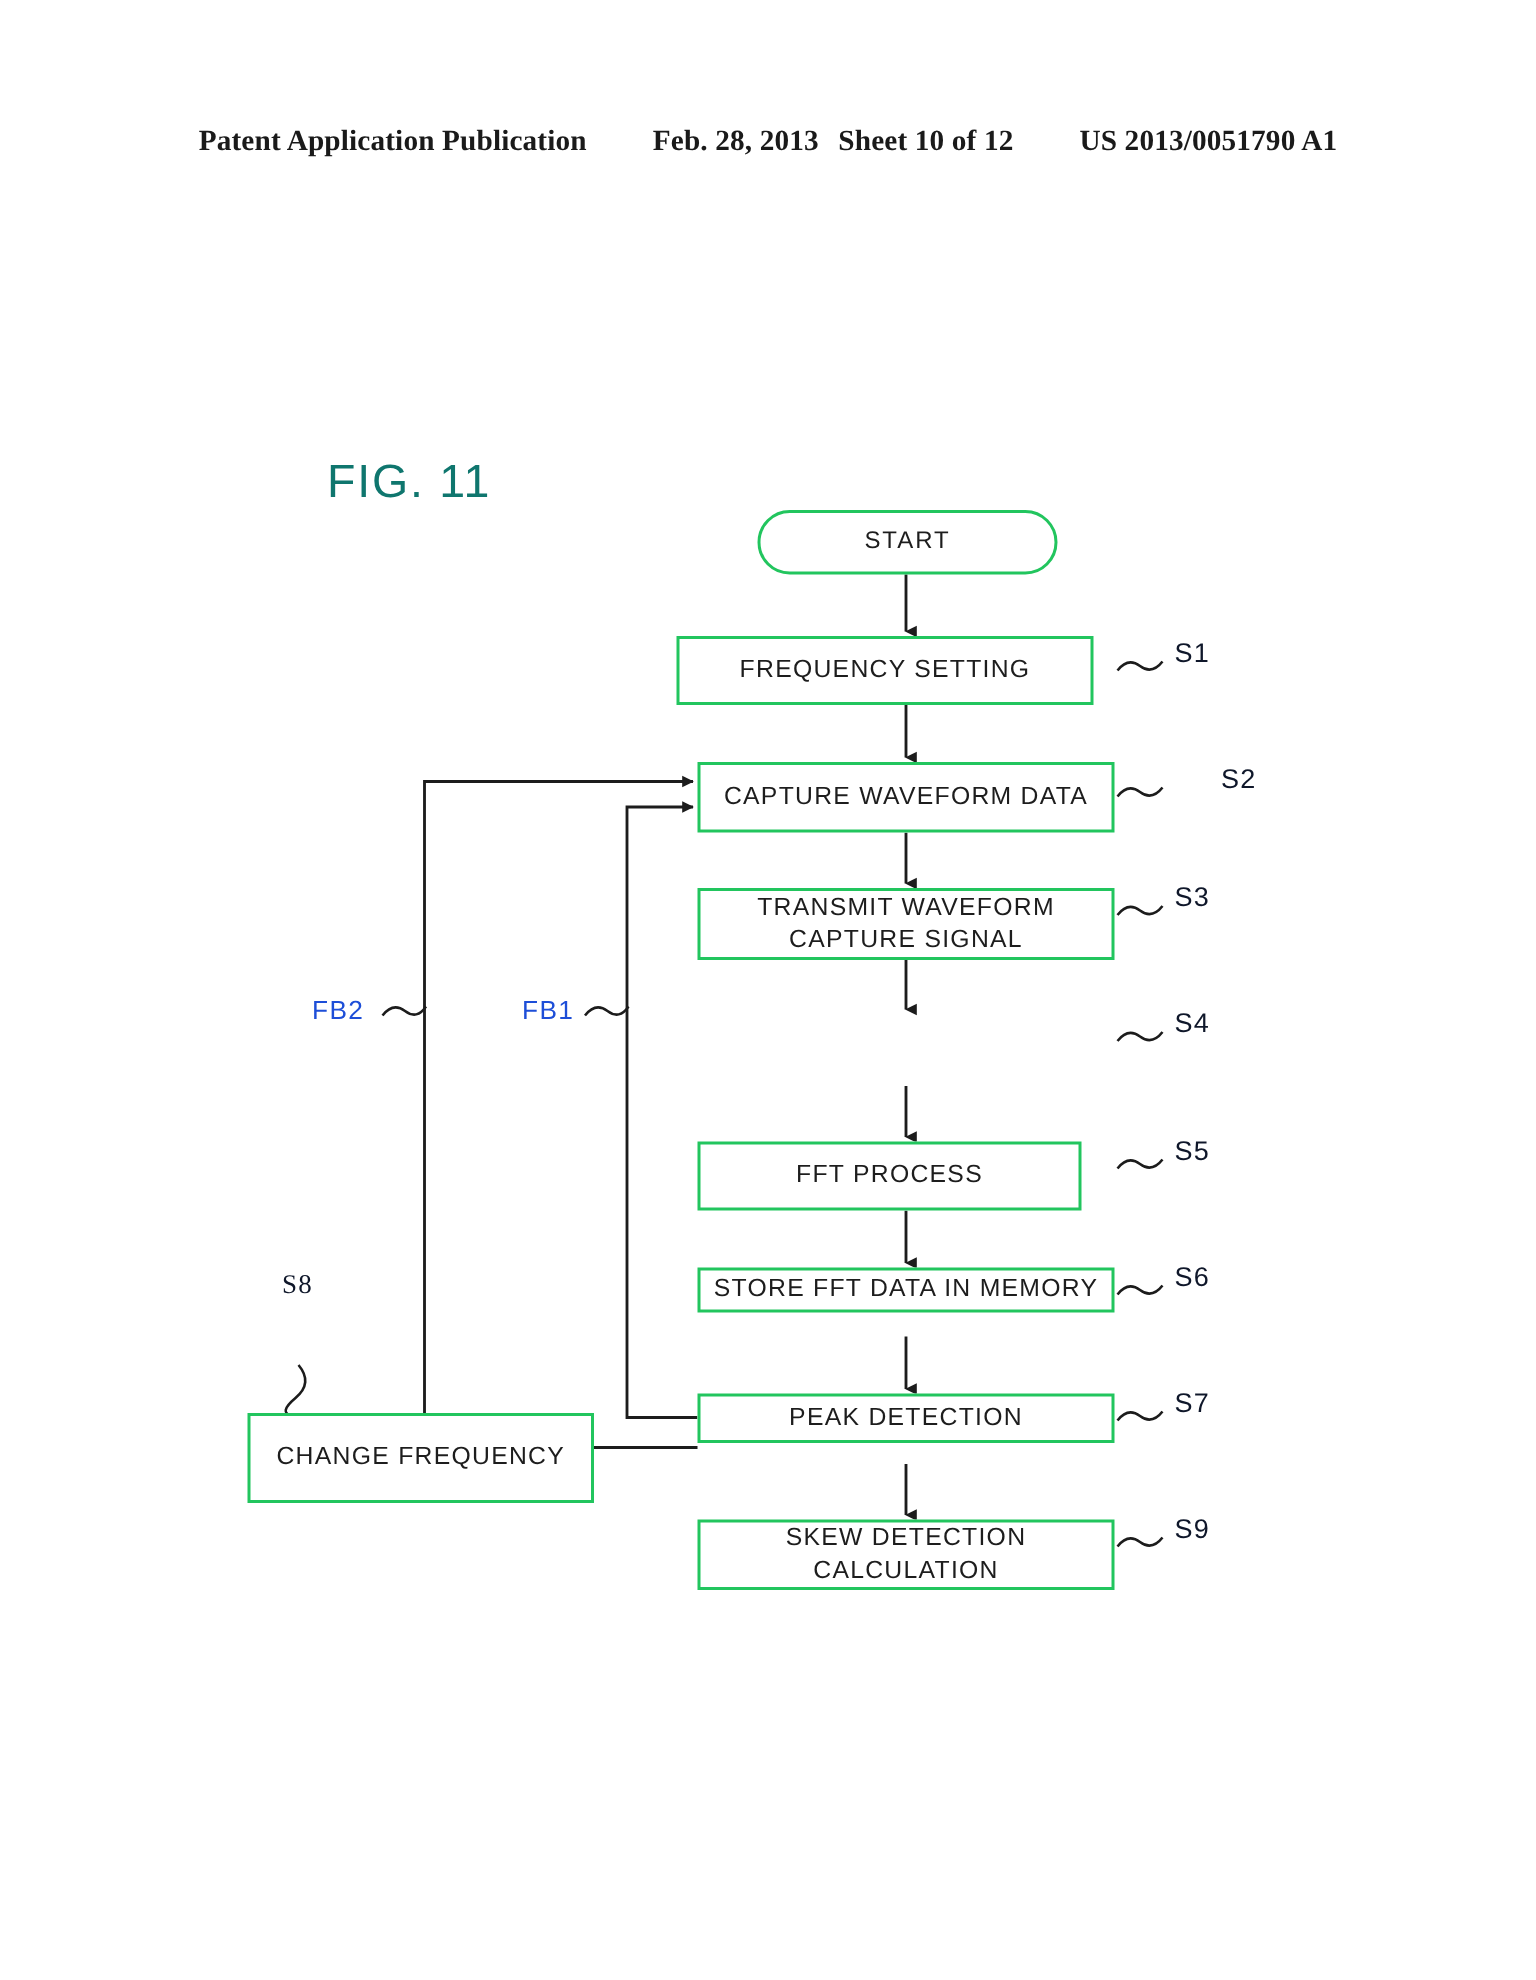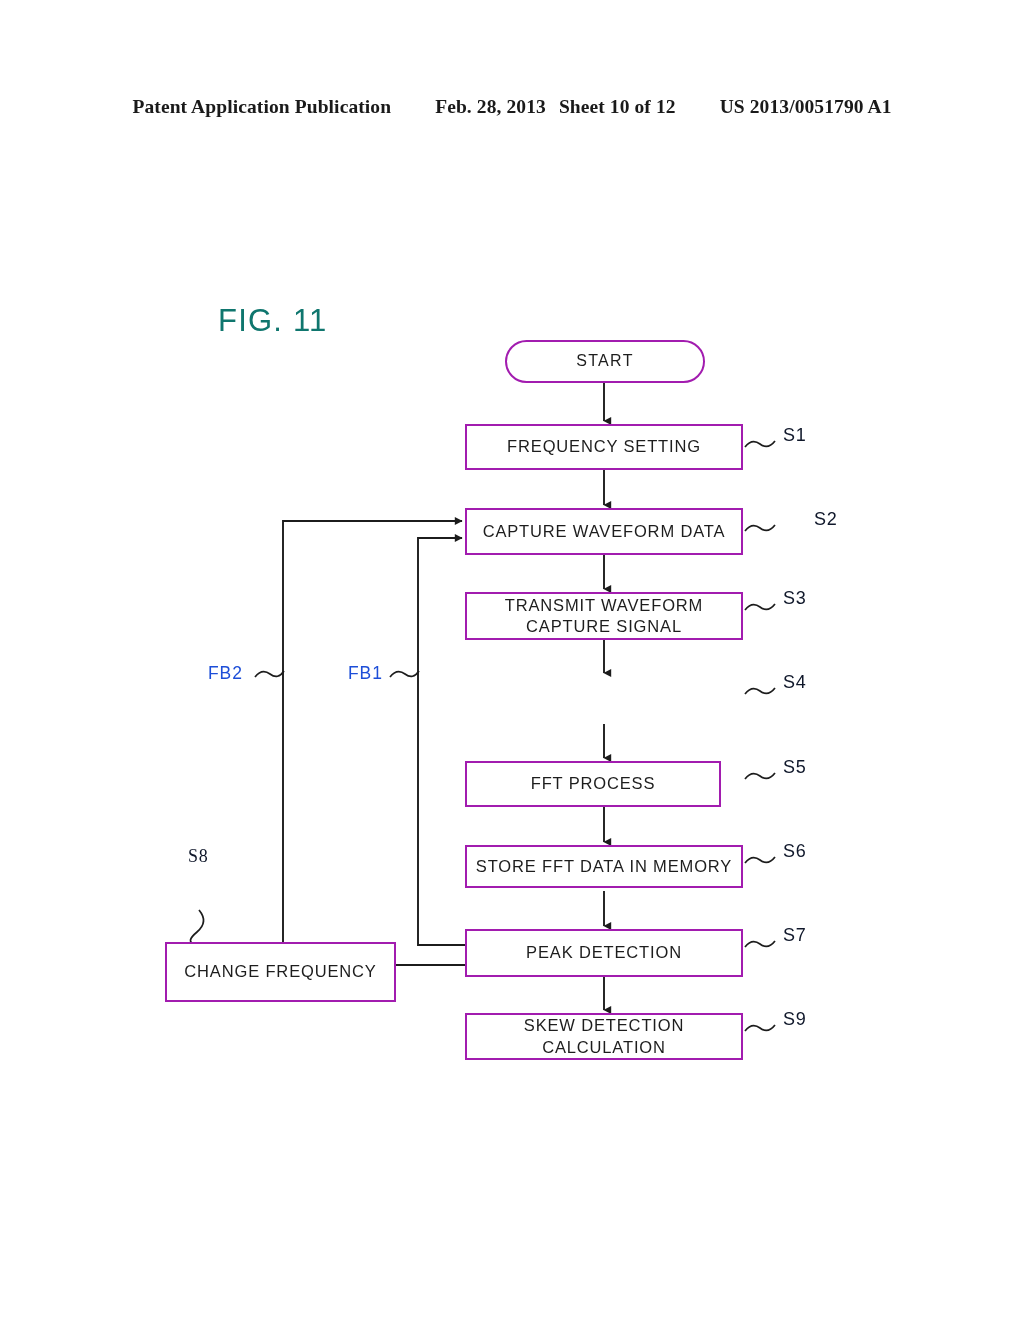--- a/index.html
+++ b/index.html
@@ -18,21 +18,21 @@
   }
 
   
   #page-header {
     position: absolute;
     top: 84px;
     left: 0;
     width: 1024px;
     height: 34px;
     display: flex;
-    align-items: flex-end;
+    align-items: flex-start;
     justify-content: center;
     font-family: "Liberation Serif", serif;
     font-weight: bold;
     font-size: 19.5px;
     letter-spacing: 0.1px;
     white-space: nowrap;
   }
   #page-header .hdr-left   { margin-right: 44px; }
   #page-header .hdr-mid    { margin-right: 44px; }
   #page-header .hdr-date   { margin-right: 13px; }
@@ -54,21 +54,21 @@
     left: 0;
     top: 0;
     width: 1024px;
     height: 1320px;
   }
 
   
   .node {
     position: absolute;
     box-sizing: border-box;
-    border: 2px solid #a21caf;
+    border: 2px solid #22c55e;
     background: #ffffff;
     display: flex;
     align-items: center;
     justify-content: center;
     text-align: center;
     font-size: 16.5px;
     letter-spacing: 0.85px;
     line-height: 1.28;
     color: #1d1d1d;
     padding: 0 6px;
@@ -157,37 +157,37 @@
 
       <path d="M199,910 q10,12 -2,22 t-2,12"></path>
 
       <path d="M255,677 q7,-9 15,-3 t14,-3"></path>
       <path d="M390,677 q7,-9 15,-3 t14,-3"></path>
     </g>
   </svg>
 
   <div class="node terminal" style="left:505px; top:340px; width:200px; height:43px;">START</div>
 
-  <div class="node" style="left:465px; top:424px; width:278px; height:46px;">FREQUENCY SETTING</div>
+  <div class="node" style="left:451px; top:424px; width:278px; height:46px;">FREQUENCY SETTING</div>
 
   <div class="node" style="left:465px; top:508px; width:278px; height:47px;">CAPTURE WAVEFORM DATA</div>
 
   <div class="node" style="left:465px; top:592px; width:278px; height:48px;">
     <span>
       <span>TRANSMIT WAVEFORM</span><br>
       <span>CAPTURE SIGNAL</span>
     </span>
   </div>
 
 
   <div class="node" style="left:465px; top:761px; width:256px; height:46px;">FFT PROCESS</div>
 
-  <div class="node" style="left:465px; top:845px; width:278px; height:43px;">STORE FFT DATA IN MEMORY</div>
-
-  <div class="node" style="left:465px; top:929px; width:278px; height:48px;">PEAK DETECTION</div>
+  <div class="node" style="left:465px; top:845px; width:278px; height:30px;">STORE FFT DATA IN MEMORY</div>
+
+  <div class="node" style="left:465px; top:929px; width:278px; height:33px;">PEAK DETECTION</div>
 
   <div class="node" style="left:465px; top:1013px; width:278px; height:47px;">
     <span>
       <span>SKEW DETECTION</span><br>
       <span>CALCULATION</span>
     </span>
   </div>
 
   <div class="node" style="left:165px; top:942px; width:231px; height:60px;">CHANGE FREQUENCY</div>
 

